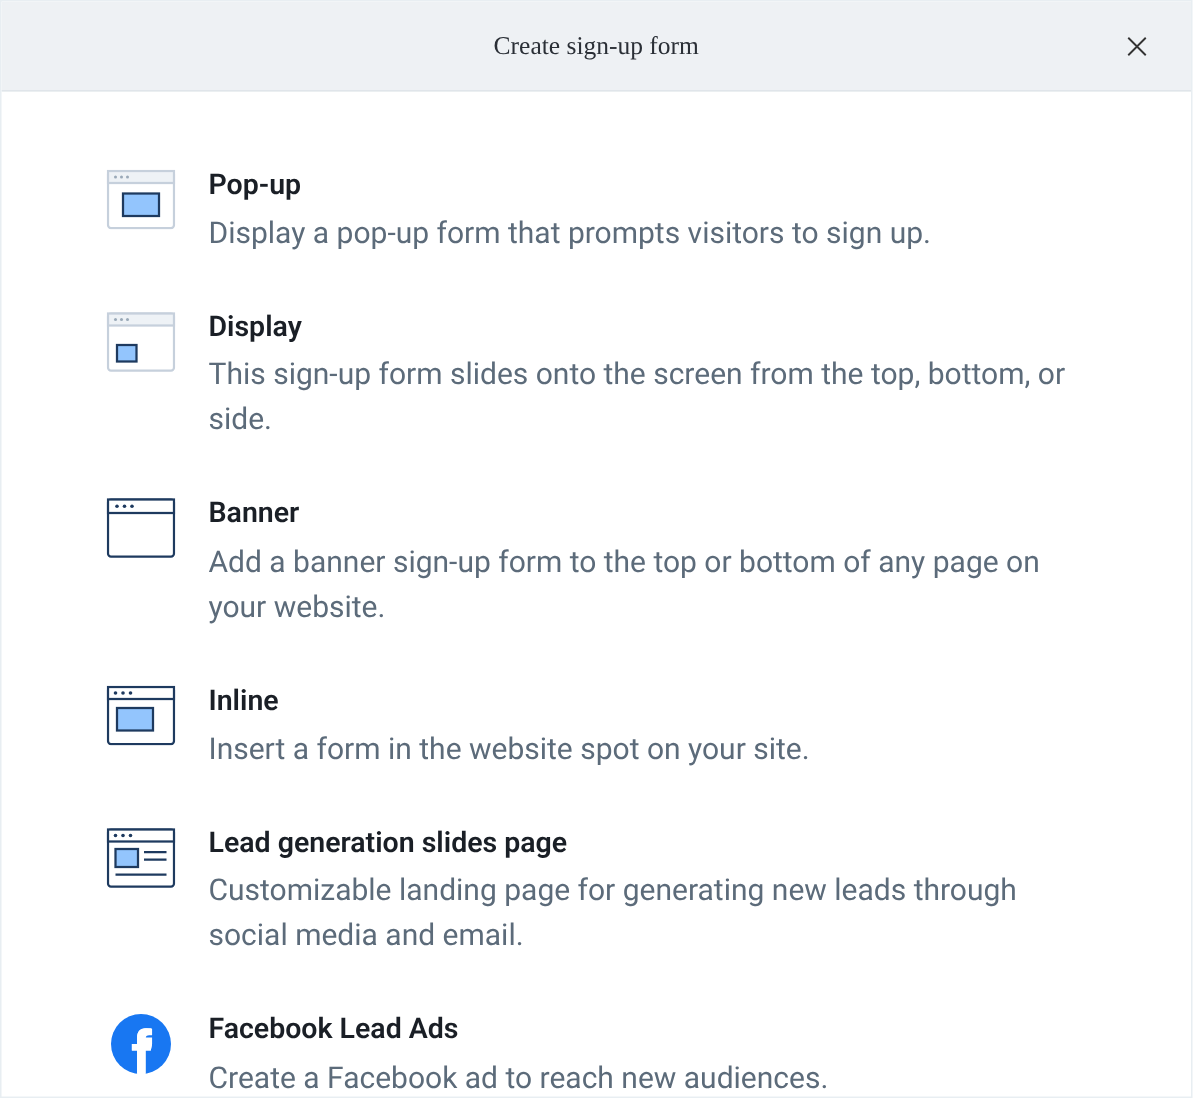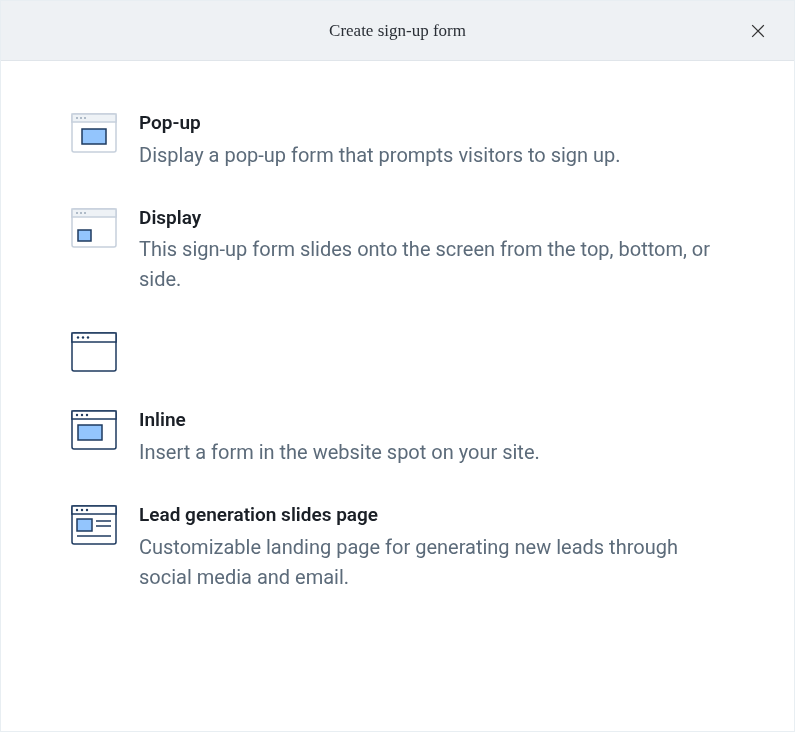--- a/index.html
+++ b/index.html
@@ -144,20 +144,24 @@
   <div class="option-item">
     <div class="option-icon">
       <svg viewBox="0 0 46 40" fill="none">
         <rect x="1" y="1" width="44" height="38" rx="2" stroke="#1e3a5f" stroke-width="1.5" fill="#fff"></rect>
         <rect x="1" y="1" width="44" height="9" fill="#fff" stroke="#1e3a5f" stroke-width="1.5"></rect>
         <circle cx="7" cy="5.5" r="1.2" fill="#1e3a5f"></circle>
         <circle cx="12" cy="5.5" r="1.2" fill="#1e3a5f"></circle>
         <circle cx="17" cy="5.5" r="1.2" fill="#1e3a5f"></circle>
       </svg>
     </div>
+    <div class="option-text">
+      <div class="option-title">Banner</div>
+      <div class="option-desc">Add a banner sign-up form to the top or bottom of any page on your website.</div>
+    </div>
   </div>
 
   <div class="option-item">
     <div class="option-icon">
       <svg viewBox="0 0 46 40" fill="none">
         <rect x="1" y="1" width="44" height="38" rx="2" stroke="#1e3a5f" stroke-width="1.5" fill="#fff"></rect>
         <rect x="1" y="1" width="44" height="8" fill="#fff" stroke="#1e3a5f" stroke-width="1.5"></rect>
         <circle cx="6" cy="5" r="1.2" fill="#1e3a5f"></circle>
         <circle cx="11" cy="5" r="1.2" fill="#1e3a5f"></circle>
         <circle cx="16" cy="5" r="1.2" fill="#1e3a5f"></circle>
@@ -183,14 +187,27 @@
         <line x1="25" y1="21" x2="40" y2="21" stroke="#1e3a5f" stroke-width="1.5"></line>
         <line x1="6" y1="31" x2="40" y2="31" stroke="#1e3a5f" stroke-width="1.5"></line>
       </svg>
     </div>
     <div class="option-text">
       <div class="option-title">Lead generation slides page</div>
       <div class="option-desc">Customizable landing page for generating new leads through social media and email.</div>
     </div>
   </div>
 
+  <div class="option-item">
+    <div class="option-icon fb-icon">
+      <svg viewBox="0 0 46 46">
+        <circle cx="23" cy="23" r="23" fill="#1877F2"></circle>
+        <path d="M31.5 23 L31.5 18 L26.5 18 C26.5 18 26 16 28 16 L31 16 L31 11 L26 11 C22 11 20 14 20 18 L20 23 L16 23 L16 28 L20 28 L20 46 L26.5 46 L26.5 28 L30.5 28 Z" fill="#fff"></path>
+        <path d="M26.5 28 L30.5 28 L31.5 23 L26.5 23 L26.5 19 C26.5 17 27.5 16.2 29.3 16.2 L31.5 16.2 L31.5 11.4 C30.2 11.2 28.5 11 27 11 C22.5 11 20 13.7 20 18.3 L20 23 L16 23 L16 28 L20 28 L20 45.5 C21 45.8 22 46 23 46 C24.2 46 25.4 45.9 26.5 45.6 Z" fill="#fff"></path>
+      </svg>
+    </div>
+    <div class="option-text">
+      <div class="option-title">Facebook Lead Ads</div>
+      <div class="option-desc">Create a Facebook ad to reach new audiences.</div>
+    </div>
+  </div>
 
 </div>
 
 </body></html>

